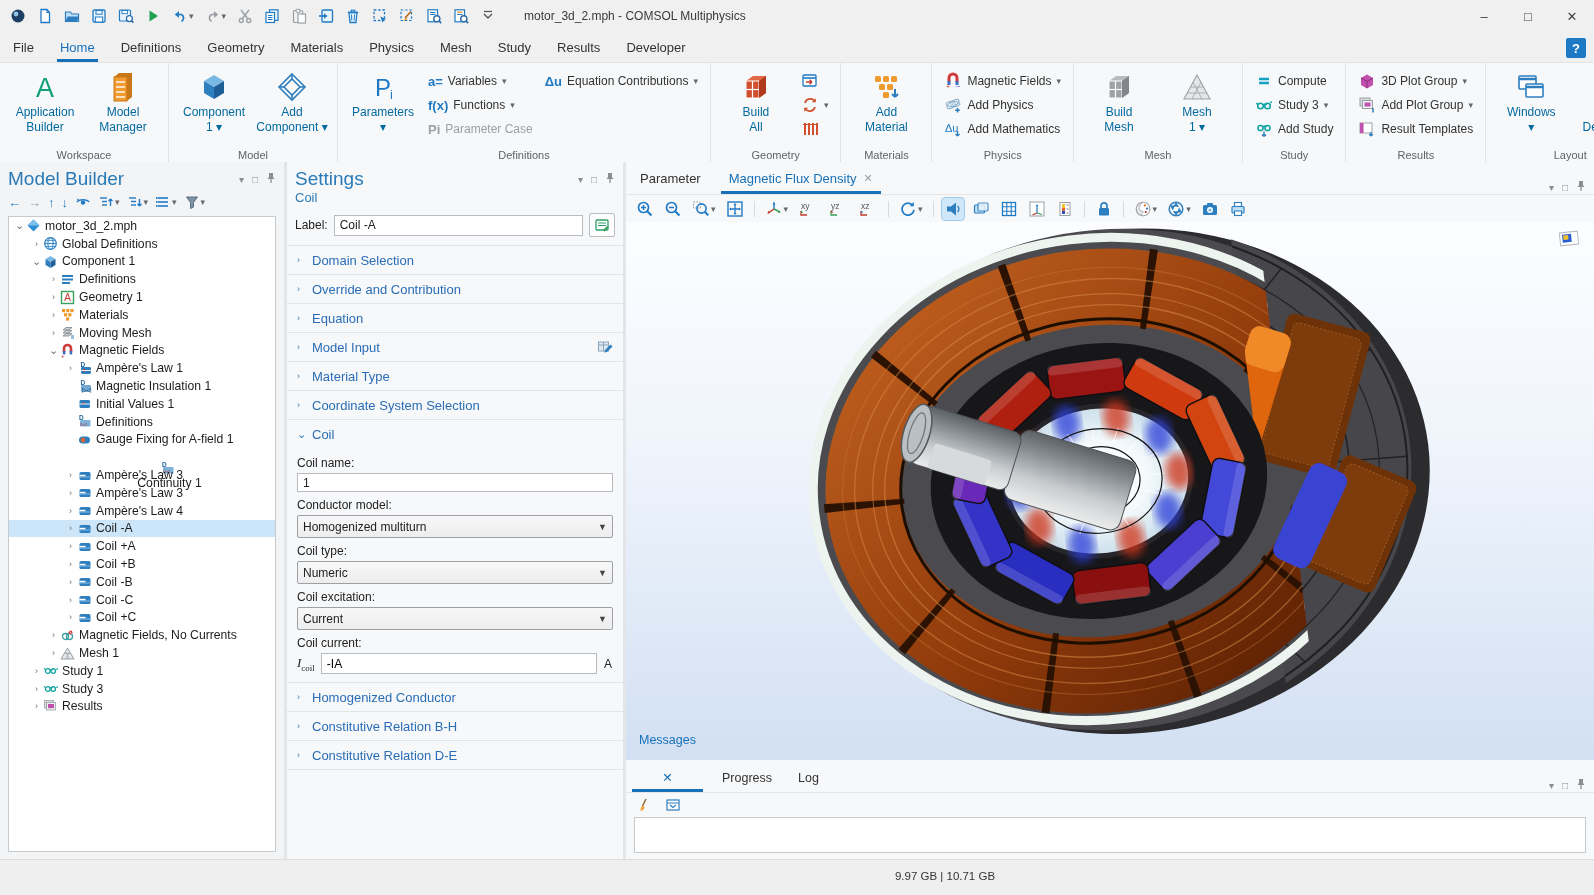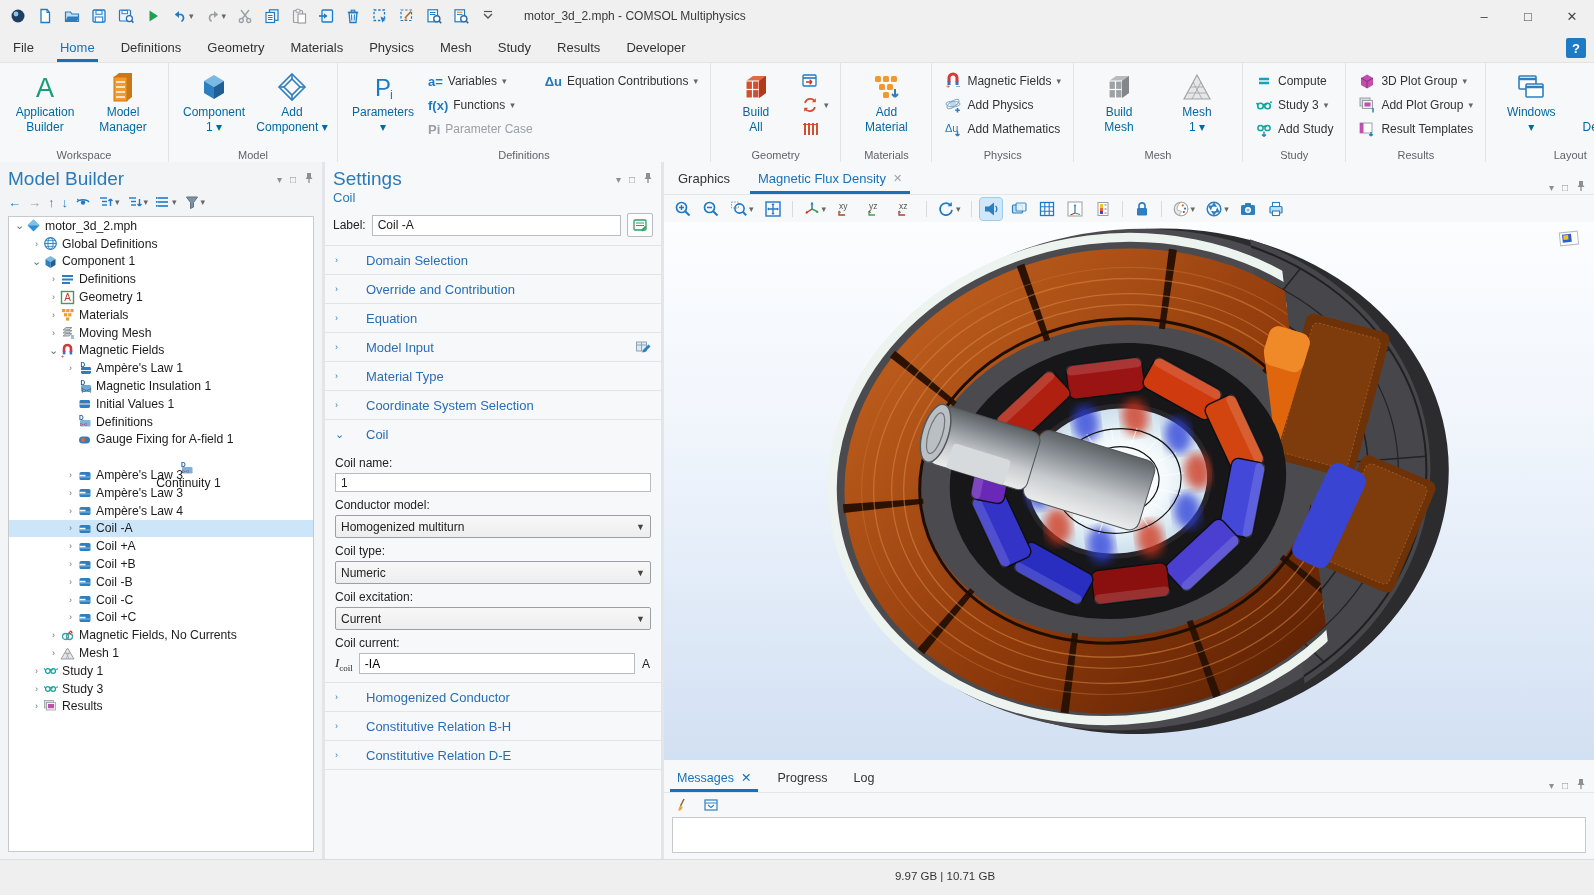--- a/index.html
+++ b/index.html
@@ -31,21 +31,21 @@
   .rbtn-large .ric{height:36px;display:flex;align-items:center;justify-content:center;}
   .rbtn-large .rlab{font-size:12px;color:#0369a1;text-align:center;line-height:1.25;}
   .rcol{display:flex;flex-direction:column;justify-content:flex-start;gap:2px;padding-top:3px;}
   .rbtn-small{display:flex;align-items:center;gap:5px;height:22px;padding:0 4px;border-radius:3px;font-size:12px;color:#333;white-space:nowrap;}
   .rbtn-small.disabled{color:#9aa0a6;}
   .tglyph{font-weight:bold;color:#1f7ac6;font-size:13px;}
   .tglyph.gray{color:#9aa0a6;}
   
   .main{position:absolute;top:162px;left:0;right:0;bottom:35px;display:flex;background:#e4e5e8;}
   .panel{background:#f3f4f6;display:flex;flex-direction:column;}
-  .left-panel{width:322px;}
+  .left-panel{width:284px;}
   .settings-panel{width:336px;margin-left:3px;background:#f7f8fa;}
   .right-col{flex:1;margin-left:3px;display:flex;flex-direction:column;background:#f7f8fa;}
   .phead{display:flex;align-items:flex-start;padding:6px 8px 0;}
   .phead .ptitle{font-size:19px;color:#2a7ab8;}
   .pctrl{margin-left:auto;display:flex;gap:8px;align-items:center;color:#8a8f94;font-size:10px;padding-top:4px;}
   .pctrl span{cursor:default;}
   
   .mb-toolbar{display:flex;align-items:center;gap:7px;padding:4px 8px 2px;}
   .mb-toolbar .ti{font-size:13px;color:#1f7ac6;display:flex;align-items:center;gap:1px;}
   .ti.gray{color:#9aa0a6;}
@@ -58,21 +58,21 @@
   .texp{width:13px;text-align:center;color:#6a6f74;font-size:9px;flex:0 0 13px;}
   .tico{width:15px;height:14px;flex:0 0 15px;margin-right:4px;display:flex;align-items:center;justify-content:center;}
   
   .psub{font-size:13px;color:#2a7ab8;padding:0 8px 6px;}
   .label-row{display:flex;align-items:center;gap:6px;padding:2px 8px 8px;}
   .label-row .cap{color:#222;}
   .label-row input{flex:1;height:19px;border:1px solid #b8bcc0;background:#fff;padding:0 5px;font-size:12px;font-family:inherit;color:#222;}
   .mini-btn{width:24px;height:22px;border:1px solid #b8bcc0;background:#fdfdfd;display:flex;align-items:center;justify-content:center;border-radius:2px;}
   .sec{border-top:1px solid #e2e5e8;display:flex;align-items:center;gap:7px;height:28px;padding:0 10px;background:#f7f8fa;}
   .sec .sarr{color:#2a7ab8;font-size:9px;width:8px;}
-  .sec .slab{color:#2a6db5;font-size:13px;margin-left:16px;}
+  .sec .slab{color:#2a6db5;font-size:13px;}
   .sec .sic{margin-left:auto;}
   .coil-form{padding:2px 10px 8px;background:#f7f8fa;}
   .f-label{margin:6px 0 3px;color:#222;}
   .f-input{width:100%;box-sizing:border-box;height:19px;border:1px solid #b8bcc0;background:#fff;padding:0 5px;font-size:12px;font-family:inherit;color:#222;}
   .combo{height:21px;border:1px solid #9aa0a6;background:linear-gradient(#f8f8f8,#ededed);display:flex;align-items:center;padding:0 5px;border-radius:2px;}
   .combo .cval{flex:1;color:#222;}
   .combo .carr{color:#444;font-size:9px;}
   .cur-row{display:flex;align-items:center;gap:6px;margin-top:2px;}
   .cur-sym{font-style:italic;font-family:"Liberation Serif","DejaVu Serif",serif;font-size:13px;}
   .cur-sym sub{font-size:9px;font-style:normal;}
@@ -89,21 +89,21 @@
   .gtoolbar{height:27px;display:flex;align-items:center;gap:6px;padding:0 8px;background:#f7f8fa;}
   .gt-item{display:flex;align-items:center;gap:1px;padding:2px;border-radius:3px;}
   .gt-item.active{background:#cfe7f9;outline:1px solid #9ecbec;}
   .gt-sep{width:1px;height:16px;background:#d8dadc;margin:0 2px;}
   .canvas{flex:1;position:relative;background:linear-gradient(180deg,#fcfdff 0%,#f0f5fc 40%,#d2e0f3 100%);overflow:hidden;}
   .canvas svg.motor{position:absolute;left:0;top:0;}
   .thumb-icon{position:absolute;top:8px;right:14px;}
   
   .messages{height:97px;margin-top:3px;background:#f7f8fa;display:flex;flex-direction:column;}
   .mtabs{height:29px;display:flex;align-items:flex-end;position:relative;border-bottom:1px solid #e4e6e8;}
-  .mtab{padding:6px 13px 7px;font-size:12.5px;color:#333;position:relative;display:flex;gap:7px;align-items:center;}
+  .mtab{padding:6px 13px 7px;font-size:12.5px;color:#333;position:relative;display:flex;gap:23px;align-items:center;flex-direction:column;}
   .mtab.active{color:#1871b8;}
   .mtab.active::after{content:"";position:absolute;left:6px;right:6px;bottom:0;height:3px;background:#1871b8;}
   .mtoolbar{height:23px;display:flex;align-items:center;gap:8px;padding:0 9px;}
   .msg-box{flex:1;margin:1px 8px 7px;background:#fff;border:1px solid #c7cacd;}
   
   .statusbar{position:absolute;left:0;right:0;bottom:0;height:35px;background:#efefef;border-top:1px solid #dcdcdc;}
   .mem{position:absolute;left:945px;top:10px;transform:translateX(-50%);font-size:11.5px;color:#333;}
   svg{display:block;}
 </style>
 </head>
@@ -1254,21 +1254,21 @@
           <span class="sarr">›</span>
           <span class="slab">Constitutive Relation D-E</span>
         </div>
         <div class="settings-fill"></div>
       </div>
   </div>
 
   <div class="right-col">
     <div class="gtabs" id="gtabs">
       <div class="gtab">
-          <span>Graphics</span>
+          <span>Parameter</span>
         </div>
         <div class="gtab active">
           <span>Magnetic Flux Density</span>
           <span class="closex">✕</span>
         </div>
         <div class="pctrl" style="margin-left:auto;padding-right:8px;">
         <span>▾</span>
         <span>□</span>
         <span id="pin3"><span style="display: inline-flex;">
               <svg width="10" height="12" viewBox="0 0 10 12" xmlns="http://www.w3.org/2000/svg">

